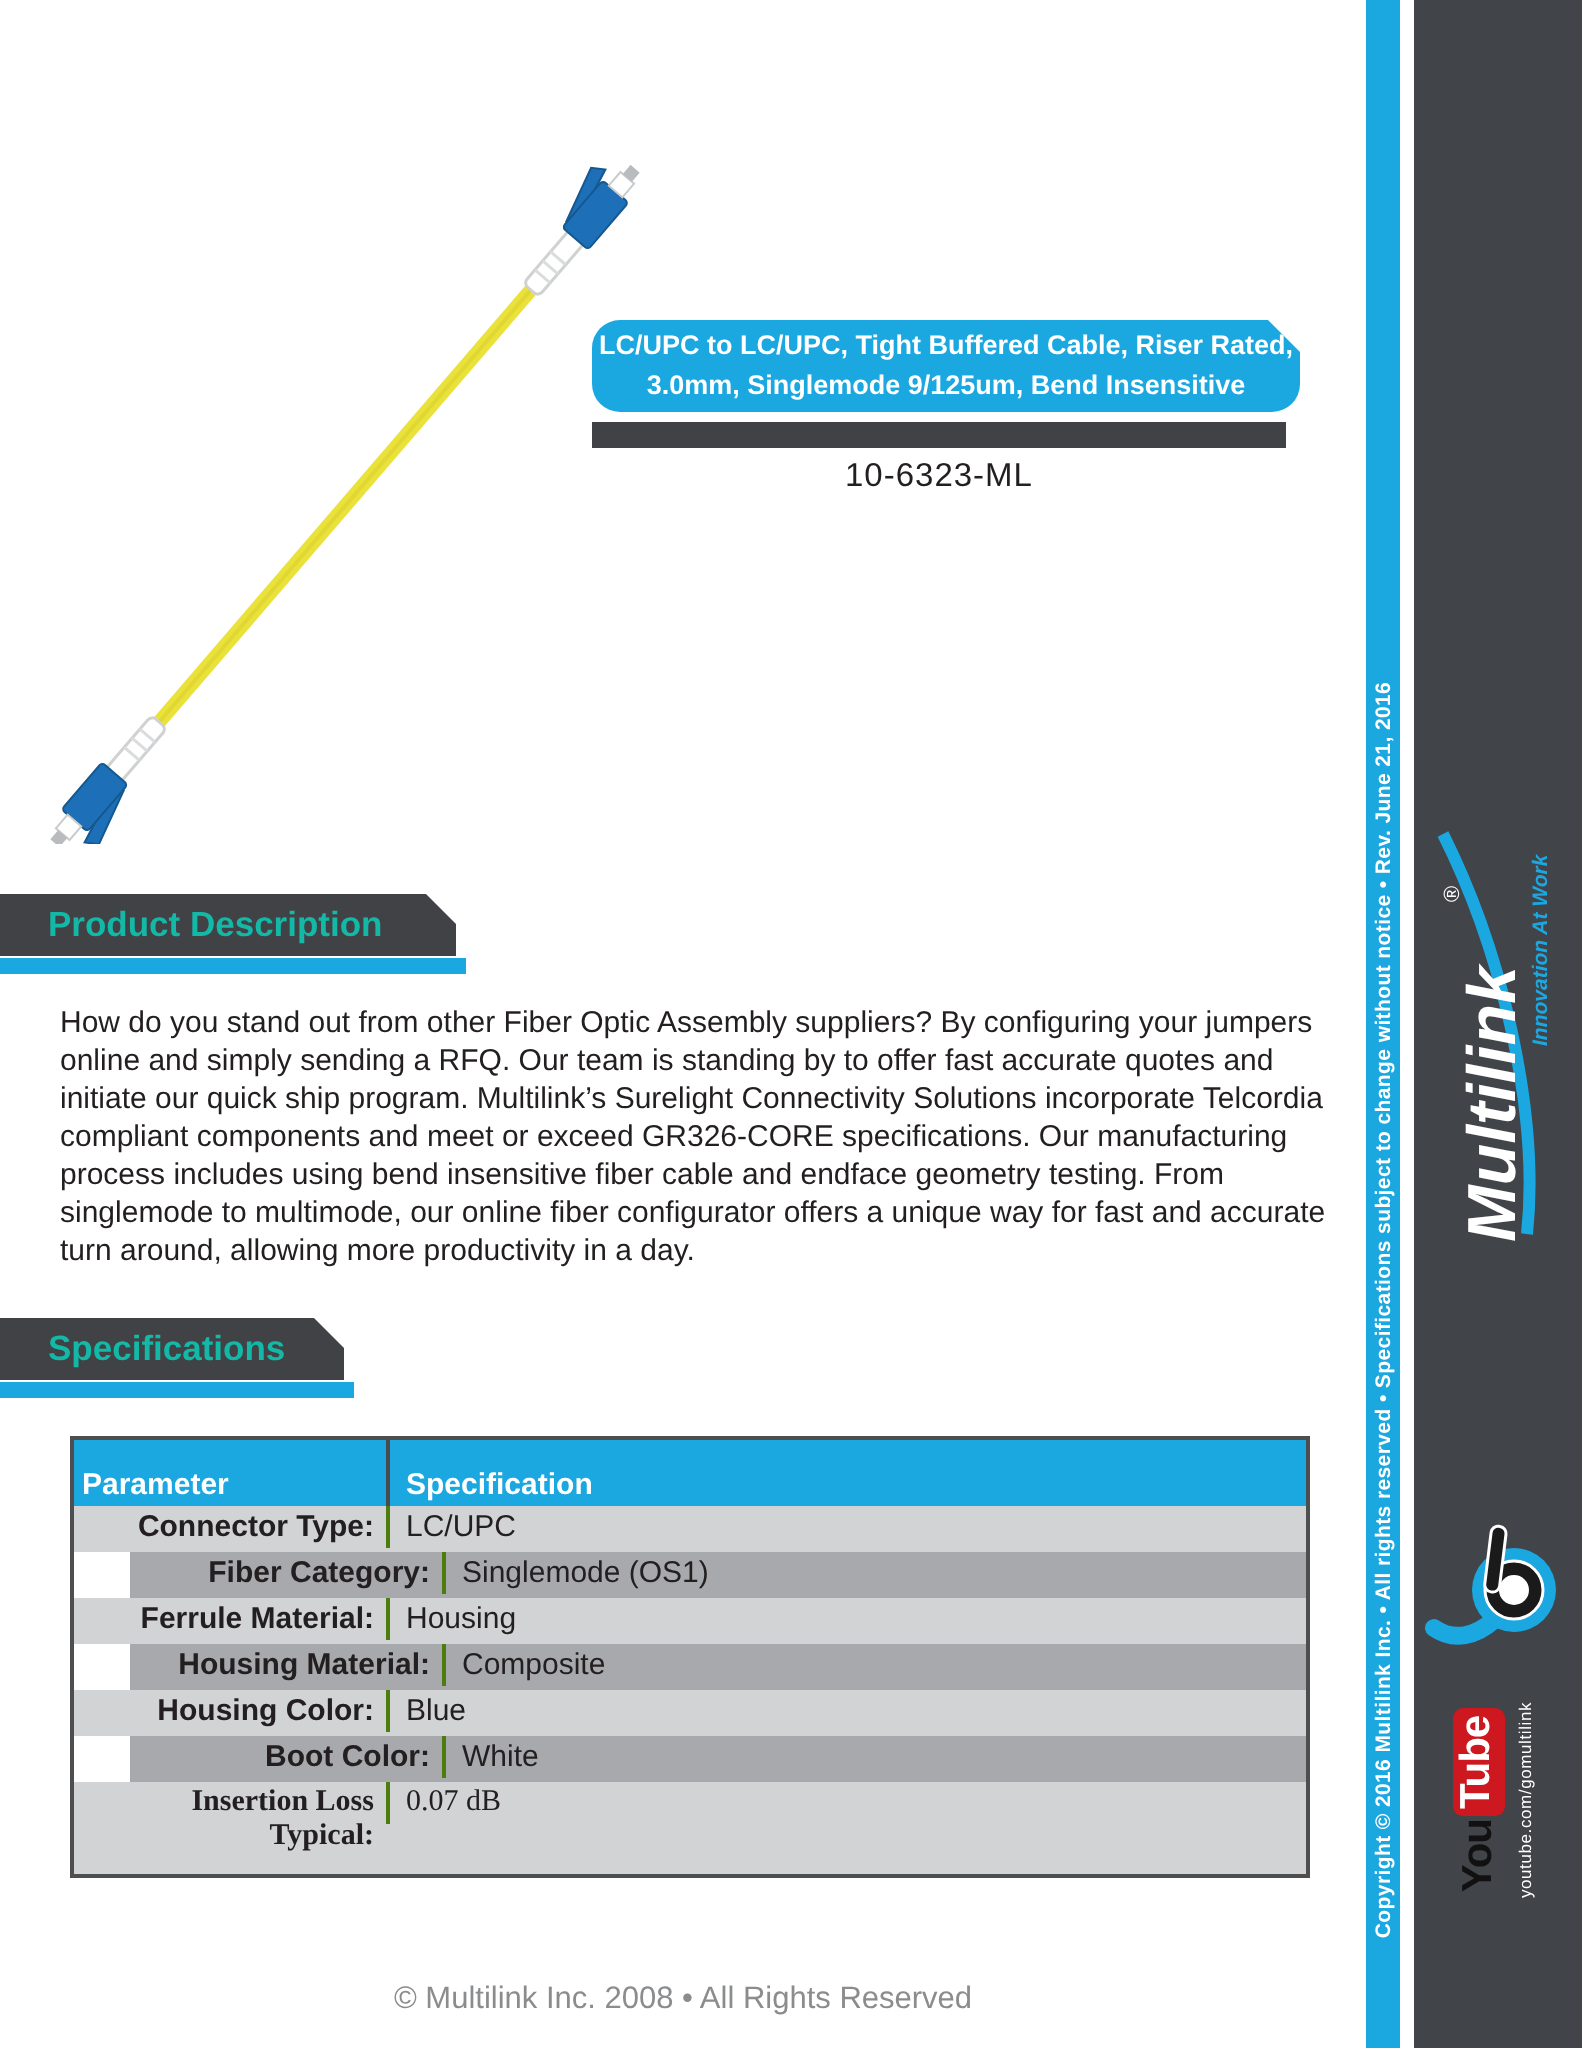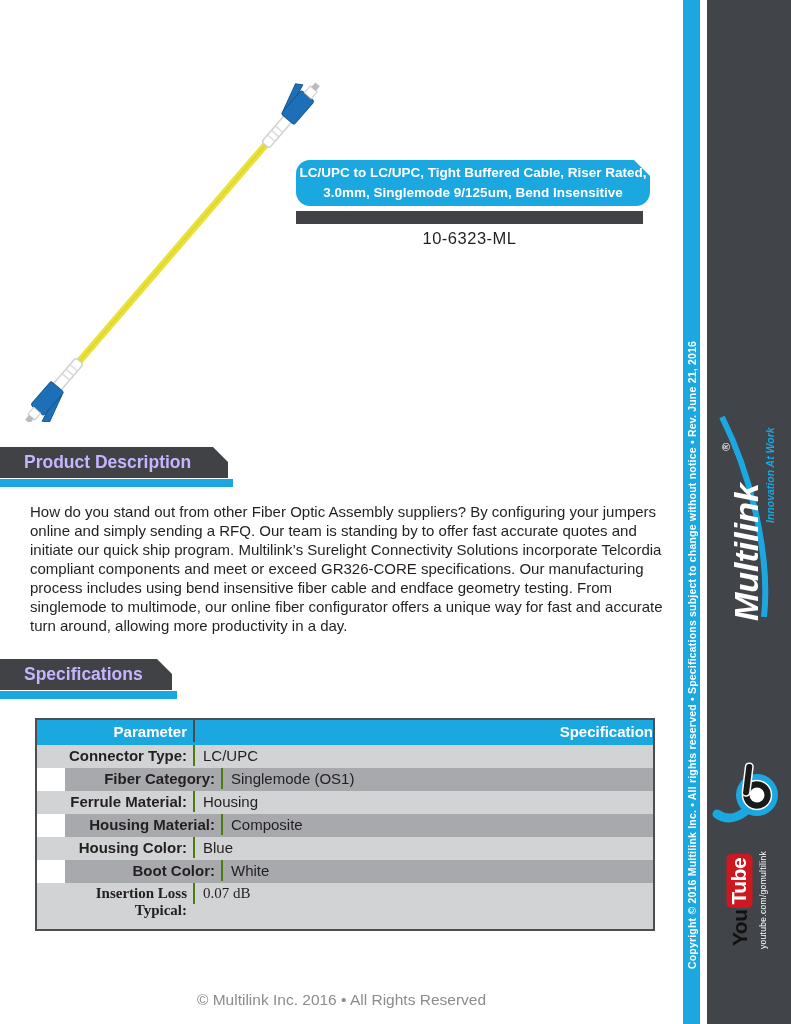--- a/index.html
+++ b/index.html
@@ -14,37 +14,37 @@
   .banner { position:absolute; left:296px; top:160px; width:354px; height:46px;
             background:#1BA7E0; color:#ffffff; font-weight:bold; font-size:13.5px;
             line-height:20px; text-align:center; padding-top:3px;
             clip-path:polygon(0 0, calc(100% - 16px) 0, 100% 16px, 100% 100%, 0 100%);border-radius:14px; }
   .banner-underbar { position:absolute; left:296px; top:211px; width:347px; height:13px; background:#414246; }
   .part-number { position:absolute; left:296px; top:229px; width:347px; text-align:center;
                  font-size:16.5px; color:#231F20; letter-spacing:0.5px; }
 
   
   .section-header { position:absolute; left:0; }
-  .sh-banner { background:#414246; color:#c4b5fd; font-weight:bold; font-size:17.5px;
+  .sh-banner { background:#414246; color:#14b8a6; font-weight:bold; font-size:17.5px;
                height:31px; line-height:31px; padding-left:24px;
                clip-path:polygon(0 0, calc(100% - 15px) 0, 100% 15px, 100% 100%, 0 100%); }
   .sh-underline { background:#1BA7E0; height:8px; margin-top:1px; }
   .sh-pd { top:447px; } .sh-pd .sh-banner { width:228px; } .sh-pd .sh-underline { width:233px; }
   .sh-spec { top:659px; } .sh-spec .sh-banner { width:172px; } .sh-spec .sh-underline { width:177px; }
 
   
   .body-text { position:absolute; left:30px; top:502px; width:634px;
                font-size:15px; line-height:19px; color:#231F20; }
 
   
   .spec-table { position:absolute; left:35px; top:718px; width:620px;
                 border:2px solid #4D4E50; font-size:15px; }
   .t-row { display:flex; min-height:23px; align-items:flex-start; }
   .t-header { background:#1BA7E0; color:#ffffff; font-weight:bold; min-height:25px; }
-  .t-header .t-c1, .t-header .t-c2 { text-align:right; font-weight:bold; padding-top:3px; }
+  .t-header .t-c1, .t-header .t-c2 { text-align:left; font-weight:bold; padding-top:14px; }
   .t-c1 { width:156px; text-align:right; font-weight:bold; padding:2px 6px 2px 4px; }
   .t-c2 { flex:1; border-left:2px solid #4d7c0f; padding:2px 0 2px 8px; text-align:left; }
   .t-header .t-c2 { border-left-color:#4A4B4E; }
   .row-light { background:#D1D3D4; }
   .row-dark  { background:#A7A9AC;margin-left:28px; }
   .row-tall  { min-height:46px;font-family:Liberation Serif, serif; }
 
   
   .footer { position:absolute; left:0; top:991px; width:683px; text-align:center;
             font-size:15.5px; color:#8A8C8E; }
@@ -144,21 +144,21 @@
     <div class="t-row row-dark">
       <div class="t-c1">Boot Color:</div>
       <div class="t-c2">White</div>
     </div>
     <div class="t-row row-light row-tall">
       <div class="t-c1">Insertion Loss Typical:</div>
       <div class="t-c2">0.07 dB</div>
     </div>
   </div>
 
-  <div class="footer">© Multilink Inc. 2016  •  All Rights Reserved</div>
+  <div class="footer">© Multilink Inc. 2008  •  All Rights Reserved</div>
 
   <div class="strip-blue">
     <span class="v-copy">Copyright © 2016 Multilink Inc. • All rights reserved • Specifications subject to change without notice  •  Rev. June 21, 2016</span>
   </div>
 
   <div class="strip-dark">
 
     <div class="rot-anchor ml-logo-anchor">
       <svg width="212" height="66" viewBox="0 0 212 66">
         <path d="M4 50 C 60 56 140 40 204 8" stroke="#1BA7E0" stroke-width="6" fill="none"></path>

